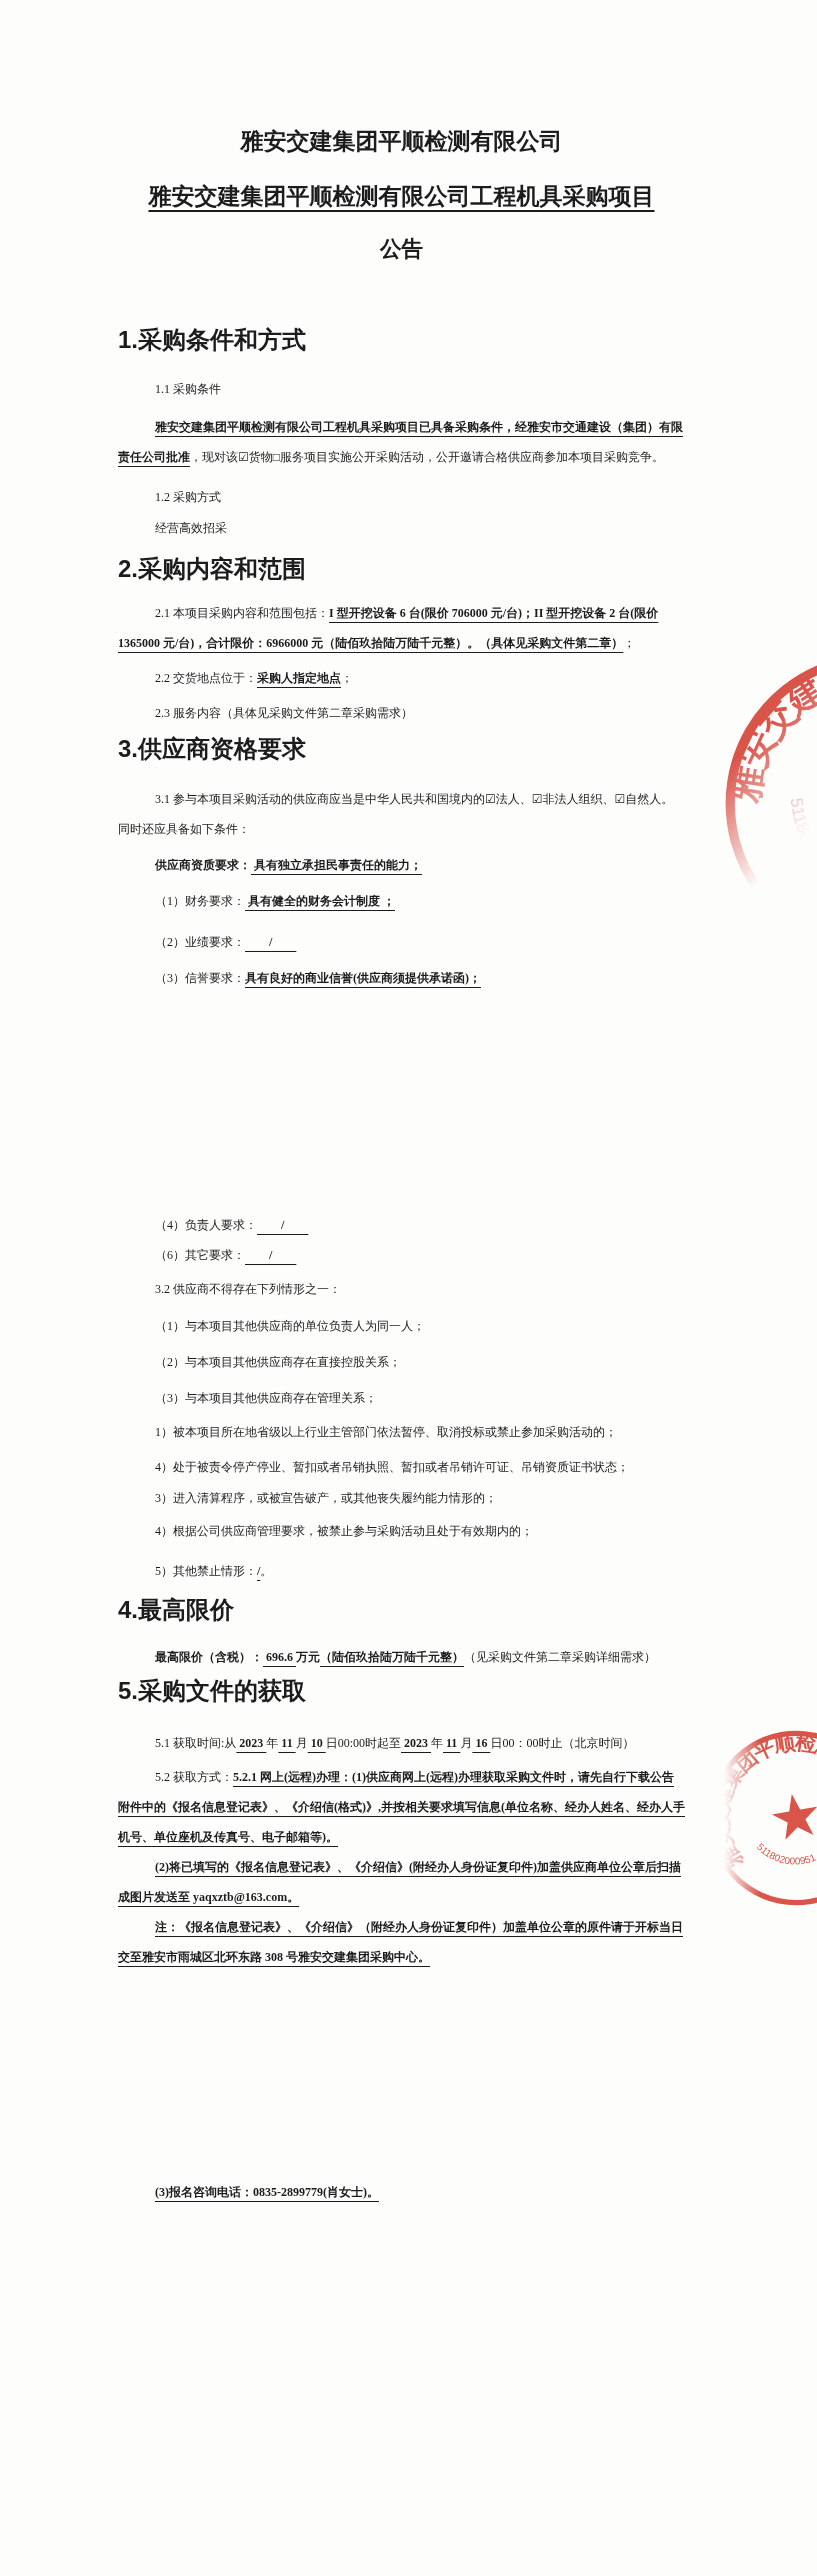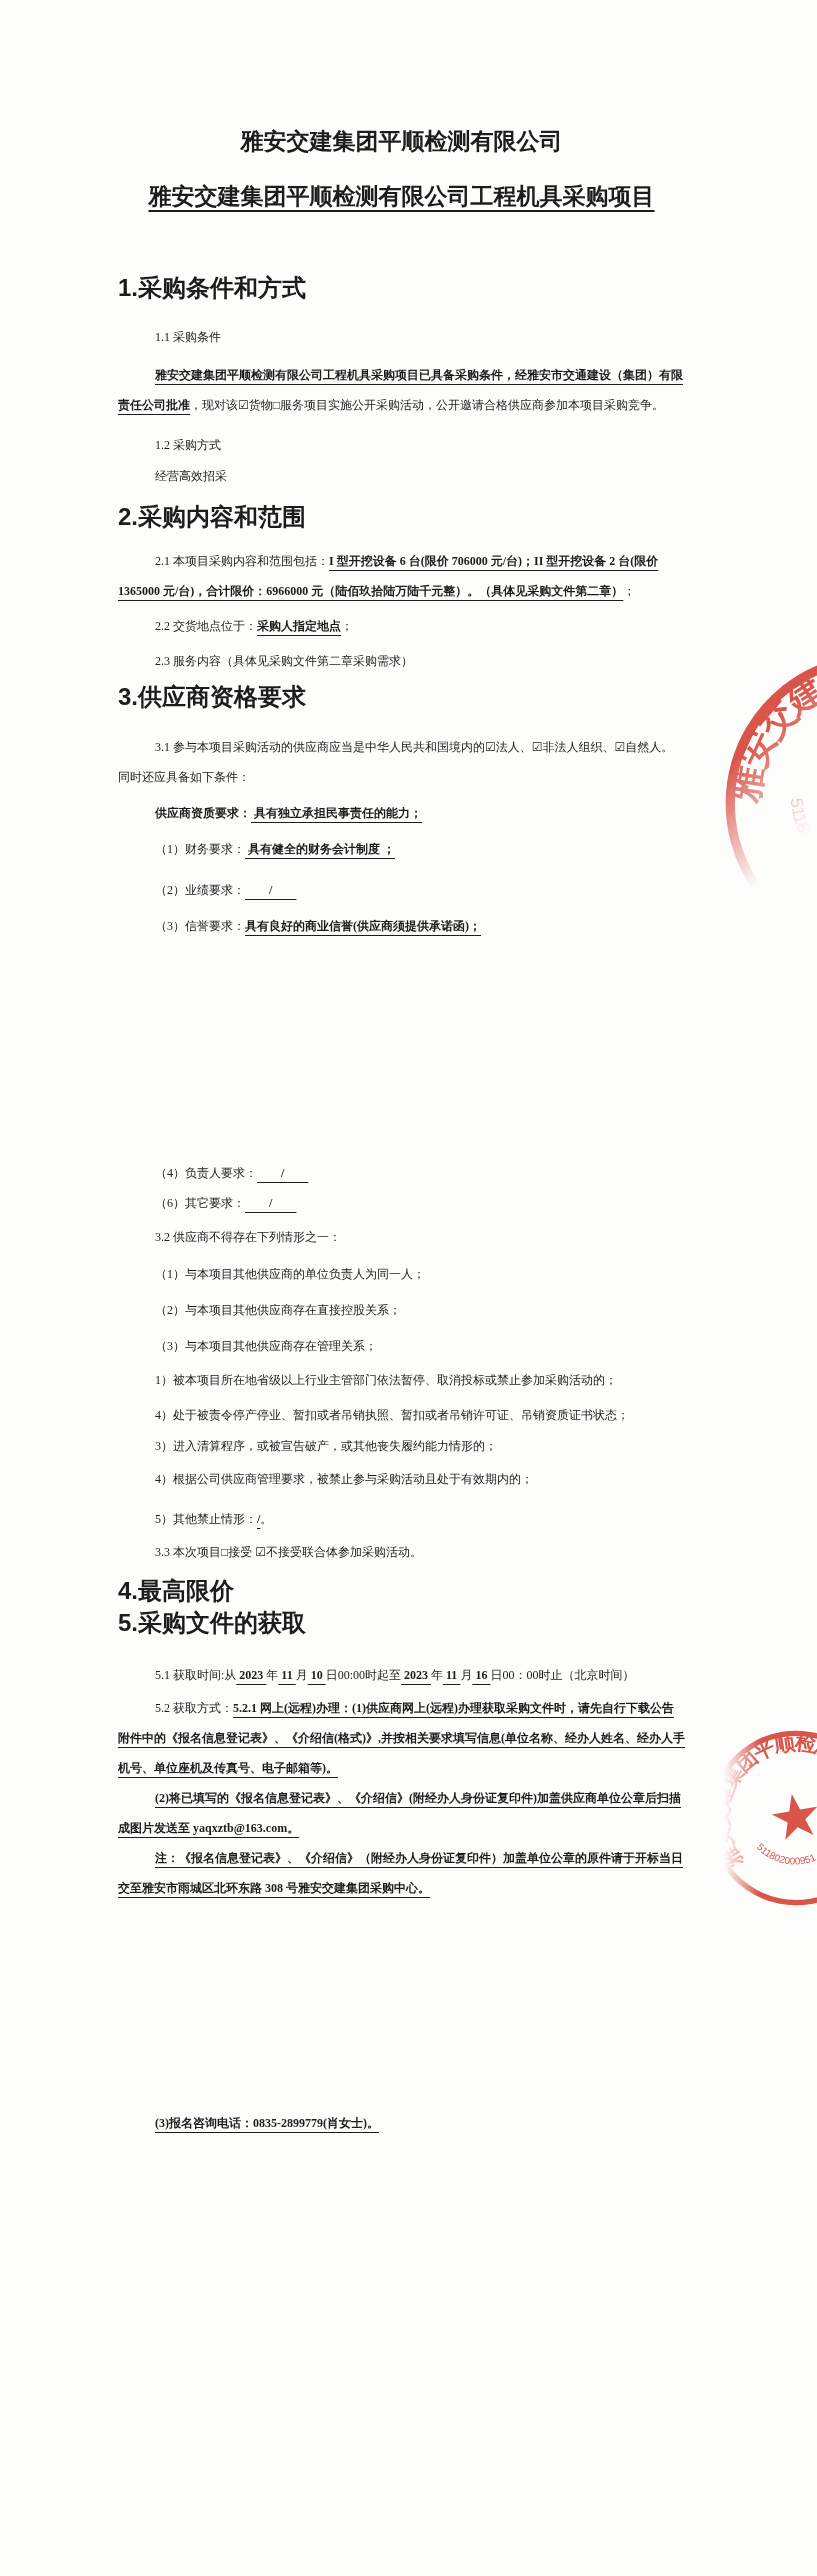--- a/index.html
+++ b/index.html
@@ -23,20 +23,21 @@
             mask-image:linear-gradient(to right,transparent 10%,#000 30%);}
 </style>
 </head>
 <body>
 
 <div class="page">
   <div class="content">
     <div class="titles">
       <div class="t1">雅安交建集团平顺检测有限公司</div>
       <div class="t2">雅安交建集团平顺检测有限公司工程机具采购项目</div>
+      <div class="t3">公告</div>
     </div>
     <div id="blocks">
         <div class="h" style="margin-top: 66px;"><span class="">1.采购条件和方式</span></div>
         <div class="p ind" style="margin-top: 20.6px;"><span class="">1.1 采购条件</span></div>
         <div class="p ind" style="margin-top: 8.2px;"><span class="u ">雅安交建集团平顺检测有限公司工程机具采购项目已具备采购条件，经雅安市交通建设（集团）有限责任公司批准</span><span class="">，现对该☑货物□服务项目实施公开采购活动，公开邀请合格供应商参加本项目采购竞争。</span></div>
         <div class="p ind" style="margin-top: 9.8px;"><span class="">1.2 采购方式</span></div>
         <div class="p ind" style="margin-top: 1.5px;"><span class="">经营高效招采</span></div>
         <div class="h" style="margin-top: 13px;"><span class="">2.采购内容和范围</span></div>
         <div class="p ind" style="margin-top: 16px;"><span class="">2.1 本项目采购内容和范围包括：</span><span class="u ">I 型开挖设备 6 台(限价 706000 元/台)；II 型开挖设备 2 台(限价 1365000 元/台)，合计限价：6966000 元（陆佰玖拾陆万陆千元整）。（具体见采购文件第二章）</span><span class="">；</span></div>
         <div class="p ind" style="margin-top: 5.2px;"><span class="">2.2 交货地点位于：</span><span class="u ">采购人指定地点</span><span class="">；</span></div>
@@ -51,22 +52,22 @@
         <div class="p ind"><span class="">（6）其它要求：</span><span class="u ">　　/　　</span></div>
         <div class="p ind" style="margin-top: 4.6px;"><span class="">3.2 供应商不得存在下列情形之一：</span></div>
         <div class="p ind" style="margin-top: 7.2px;"><span class="">（1）与本项目其他供应商的单位负责人为同一人；</span></div>
         <div class="p ind" style="margin-top: 5.7px;"><span class="">（2）与本项目其他供应商存在直接控股关系；</span></div>
         <div class="p ind" style="margin-top: 5.7px;"><span class="">（3）与本项目其他供应商存在管理关系；</span></div>
         <div class="p ind" style="margin-top: 4.6px;"><span class="">1）被本项目所在地省级以上行业主管部门依法暂停、取消投标或禁止参加采购活动的；</span></div>
         <div class="p ind" style="margin-top: 4.6px;"><span class="">4）处于被责令停产停业、暂扣或者吊销执照、暂扣或者吊销许可证、吊销资质证书状态；</span></div>
         <div class="p ind" style="margin-top: 1px;"><span class="">3）进入清算程序，或被宣告破产，或其他丧失履约能力情形的；</span></div>
         <div class="p ind" style="margin-top: 3.6px;"><span class="">4）根据公司供应商管理要求，被禁止参与采购活动且处于有效期内的；</span></div>
         <div class="p ind" style="margin-top: 9.3px;"><span class="">5）其他禁止情形：</span><span class="u ">/</span><span class="">。</span></div>
-        <div class="p ind" style="margin-top: 3.1px;"><span class="">3.3 本次项目□接受 ☑不接受联合体参加采购活动。</span></div>
         <div class="h" style="margin-top: 10.8px;"><span class="">4.最高限价</span></div>
+        <div class="p ind" style="margin-top: 19.6px;"><span class="b">最高限价（含税）：</span><span class="u b"> 696.6 </span><span class="b">万元</span><span class="u ">（陆佰玖拾陆万陆千元整）</span><span class="">（见采购文件第二章采购详细需求）</span></div>
         <div class="h" style="margin-top: 6.2px;"><span class="">5.采购文件的获取</span></div>
         <div class="p ind" style="margin-top: 24px;"><span class="">5.1 获取时间:从</span><span class="u "> 2023 </span><span class="">年</span><span class="u "> 11 </span><span class="">月</span><span class="u "> 10 </span><span class="">日00:00时起至</span><span class="u "> 2023 </span><span class="">年</span><span class="u "> 11 </span><span class="">月</span><span class="u "> 16 </span><span class="">日00：00时止（北京时间）</span></div>
         <div class="p ind" style="margin-top: 3.6px;"><span class="">5.2 获取方式：</span><span class="u ">5.2.1 网上(远程)办理：(1)供应商网上(远程)办理获取采购文件时，请先自行下载公告附件中的《报名信息登记表》、《介绍信(格式)》,并按相关要求填写信息(单位名称、经办人姓名、经办人手机号、单位座机及传真号、电子邮箱等)。</span></div>
         <div class="p ind"><span class="u ">(2)将已填写的《报名信息登记表》、《介绍信》(附经办人身份证复印件)加盖供应商单位公章后扫描成图片发送至 yaqxztb@163.com。</span></div>
         <div class="p ind"><span class="u ">注：《报名信息登记表》、《介绍信》（附经办人身份证复印件）加盖单位公章的原件请于开标当日交至雅安市雨城区北环东路 308 号雅安交建集团采购中心。</span></div>
         <div class="p ind" style="margin-top: 205px;"><span class="u ">(3)报名咨询电话：0835-2899779(肖女士)。</span></div>
       </div>
   </div>
 
   <div id="stamps">

